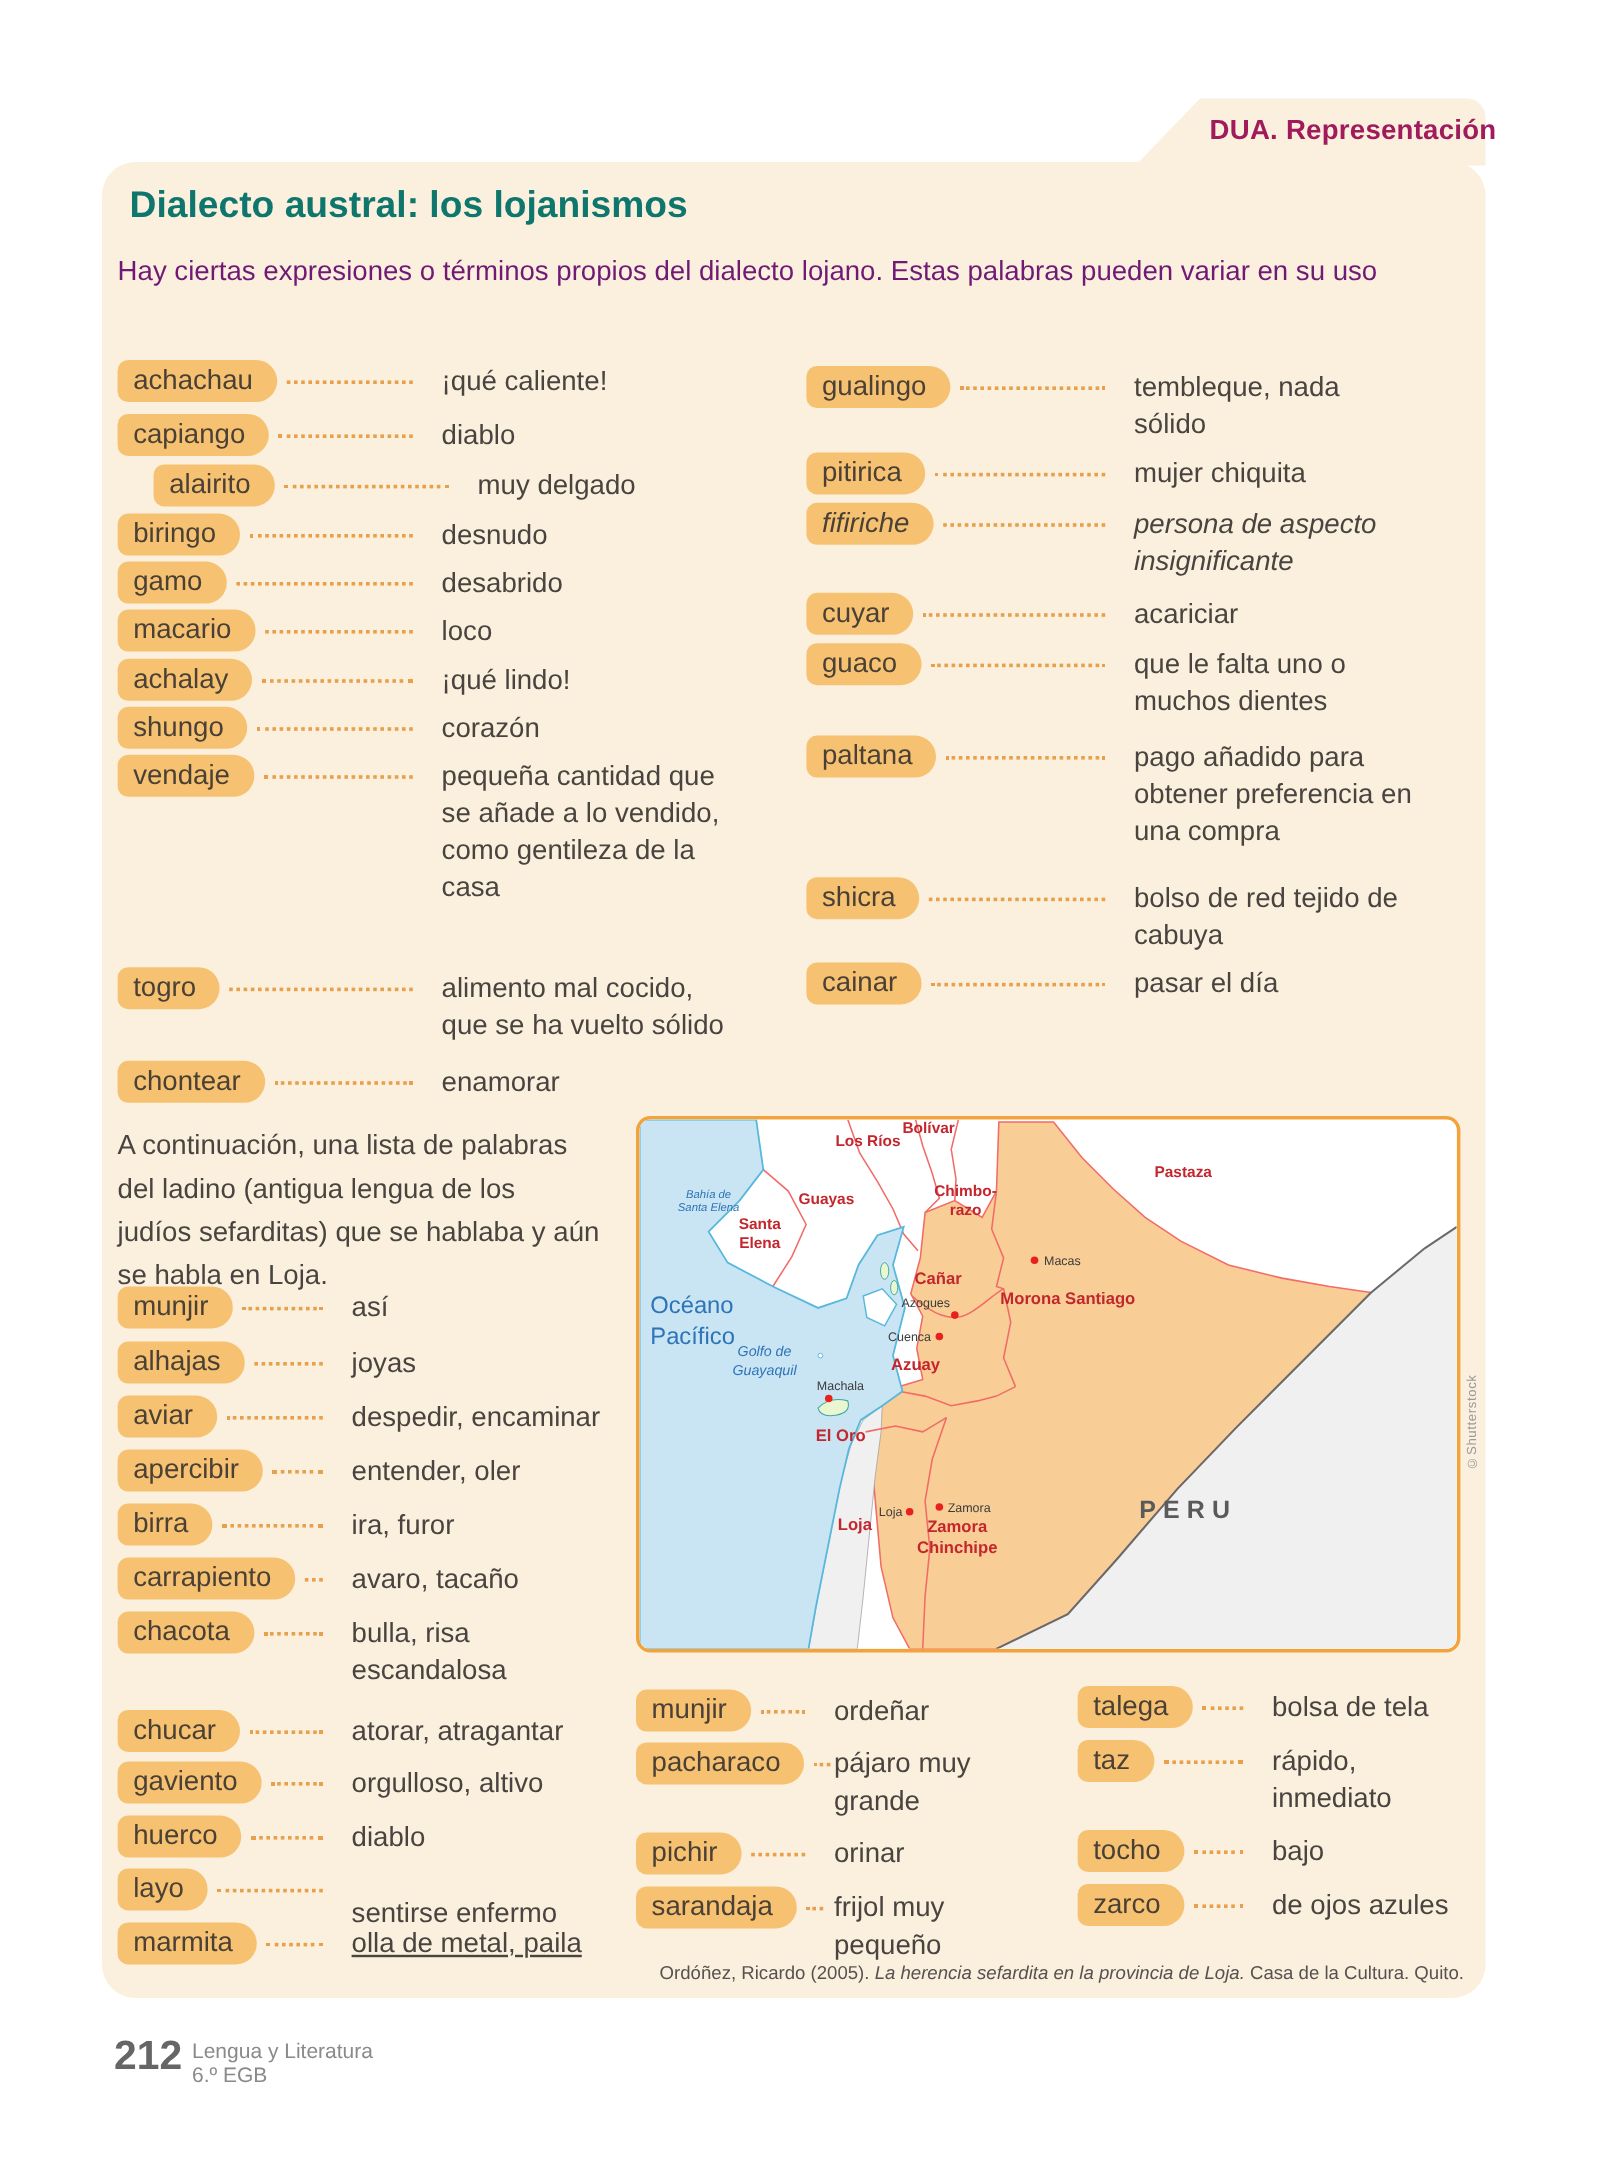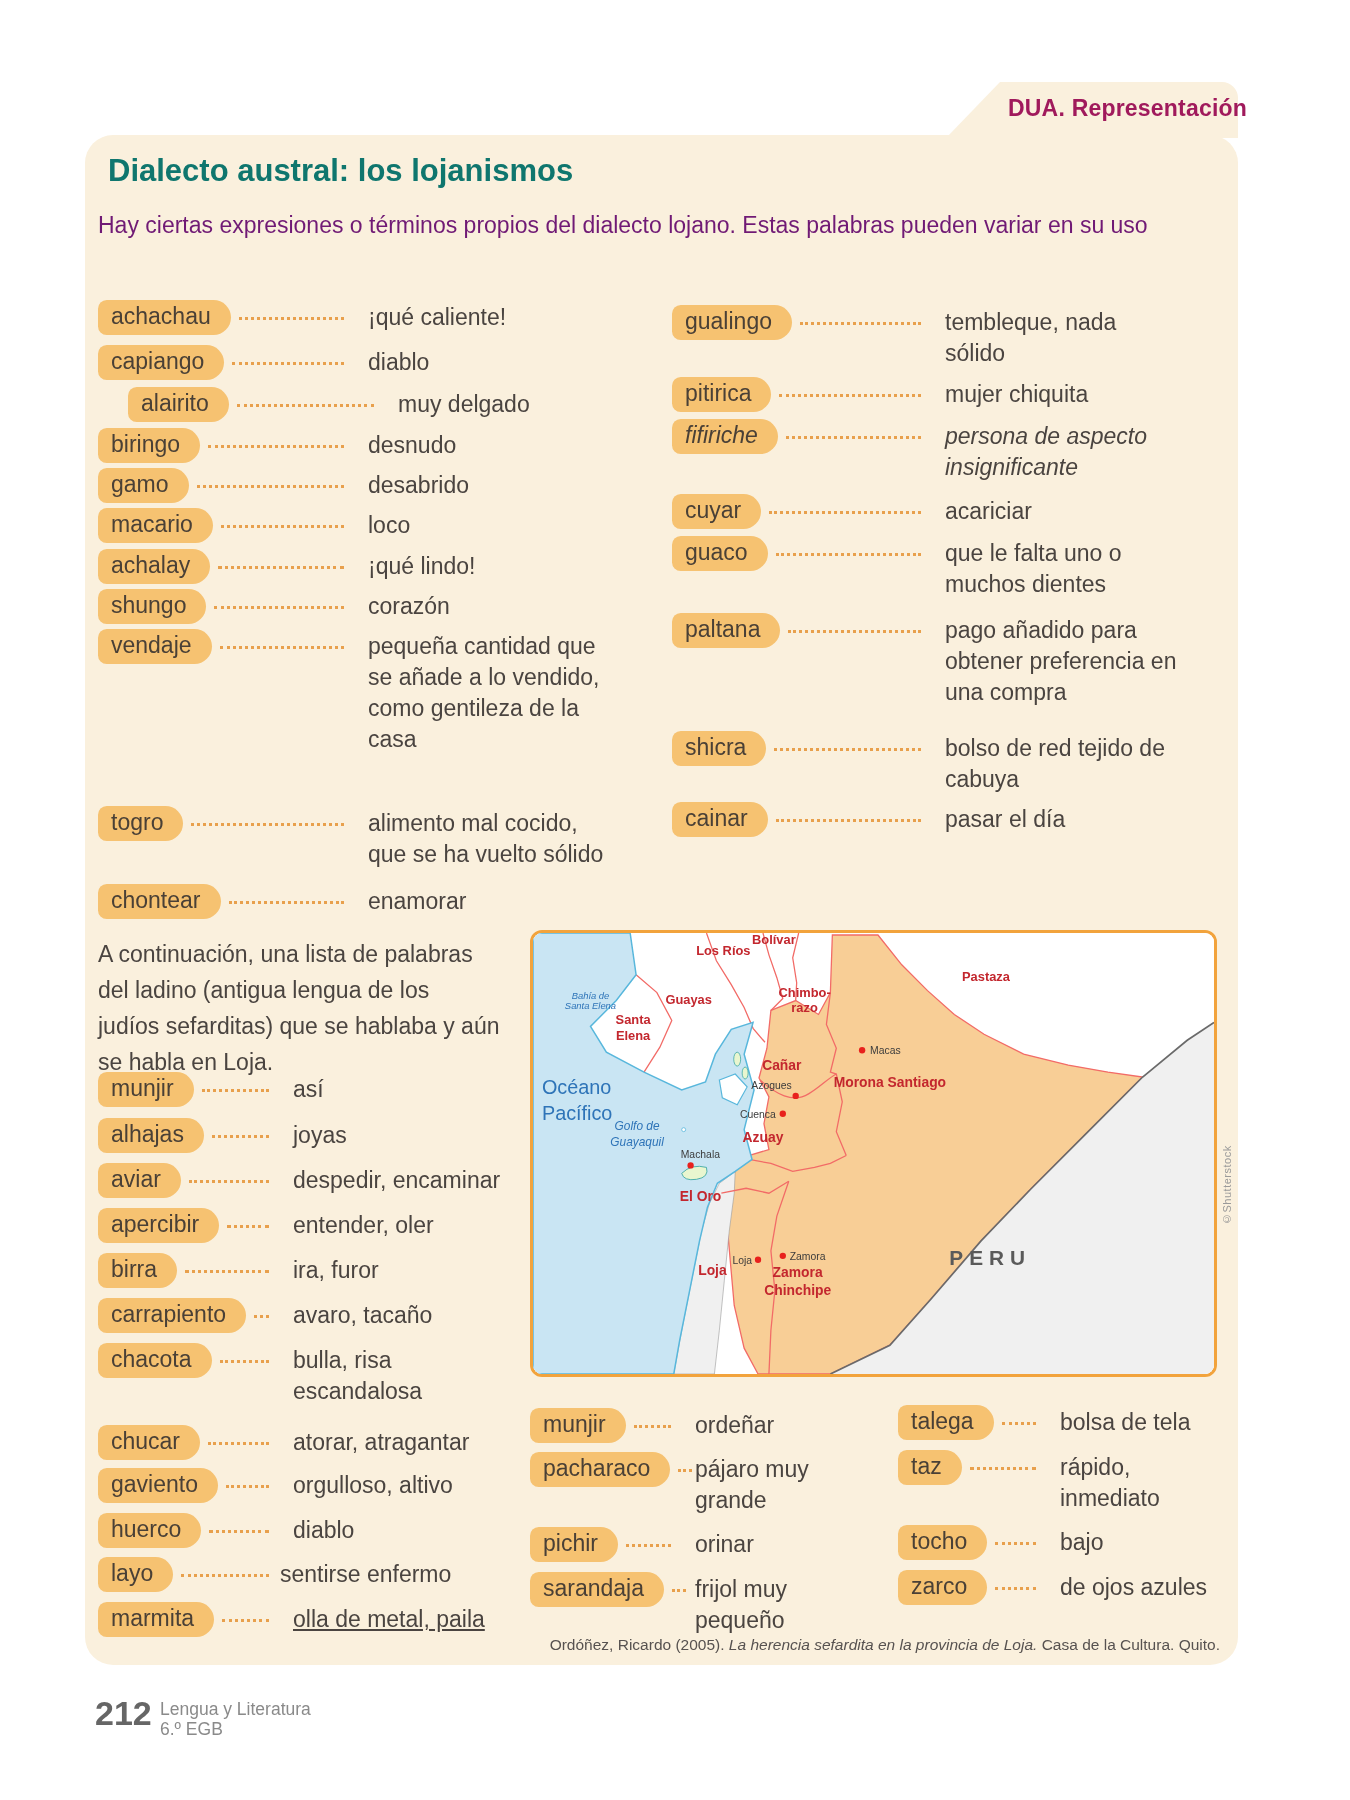--- a/index.html
+++ b/index.html
@@ -280,21 +280,21 @@
       <div class="row" style="left: 98px; top: 1513px; width: 181px;">
         <span class="pill">huerco</span>
         <span class="leader"></span>
         <div class="def" style="left: 195px;">
           <div>diablo</div>
         </div>
       </div>
       <div class="row" style="left: 98px; top: 1557px; width: 181px;">
         <span class="pill">layo</span>
         <span class="leader"></span>
-        <div class="def" style="left: 182px;">
+        <div class="def" style="left: 195px; margin-top: 20px;">
           <div>sentirse enfermo</div>
         </div>
       </div>
       <div class="row" style="left: 98px; top: 1602px; width: 181px;">
         <span class="pill">marmita</span>
         <span class="leader"></span>
         <div class="def" style="left: 195px; text-decoration: underline;">
           <div>olla de metal, paila</div>
         </div>
       </div>

